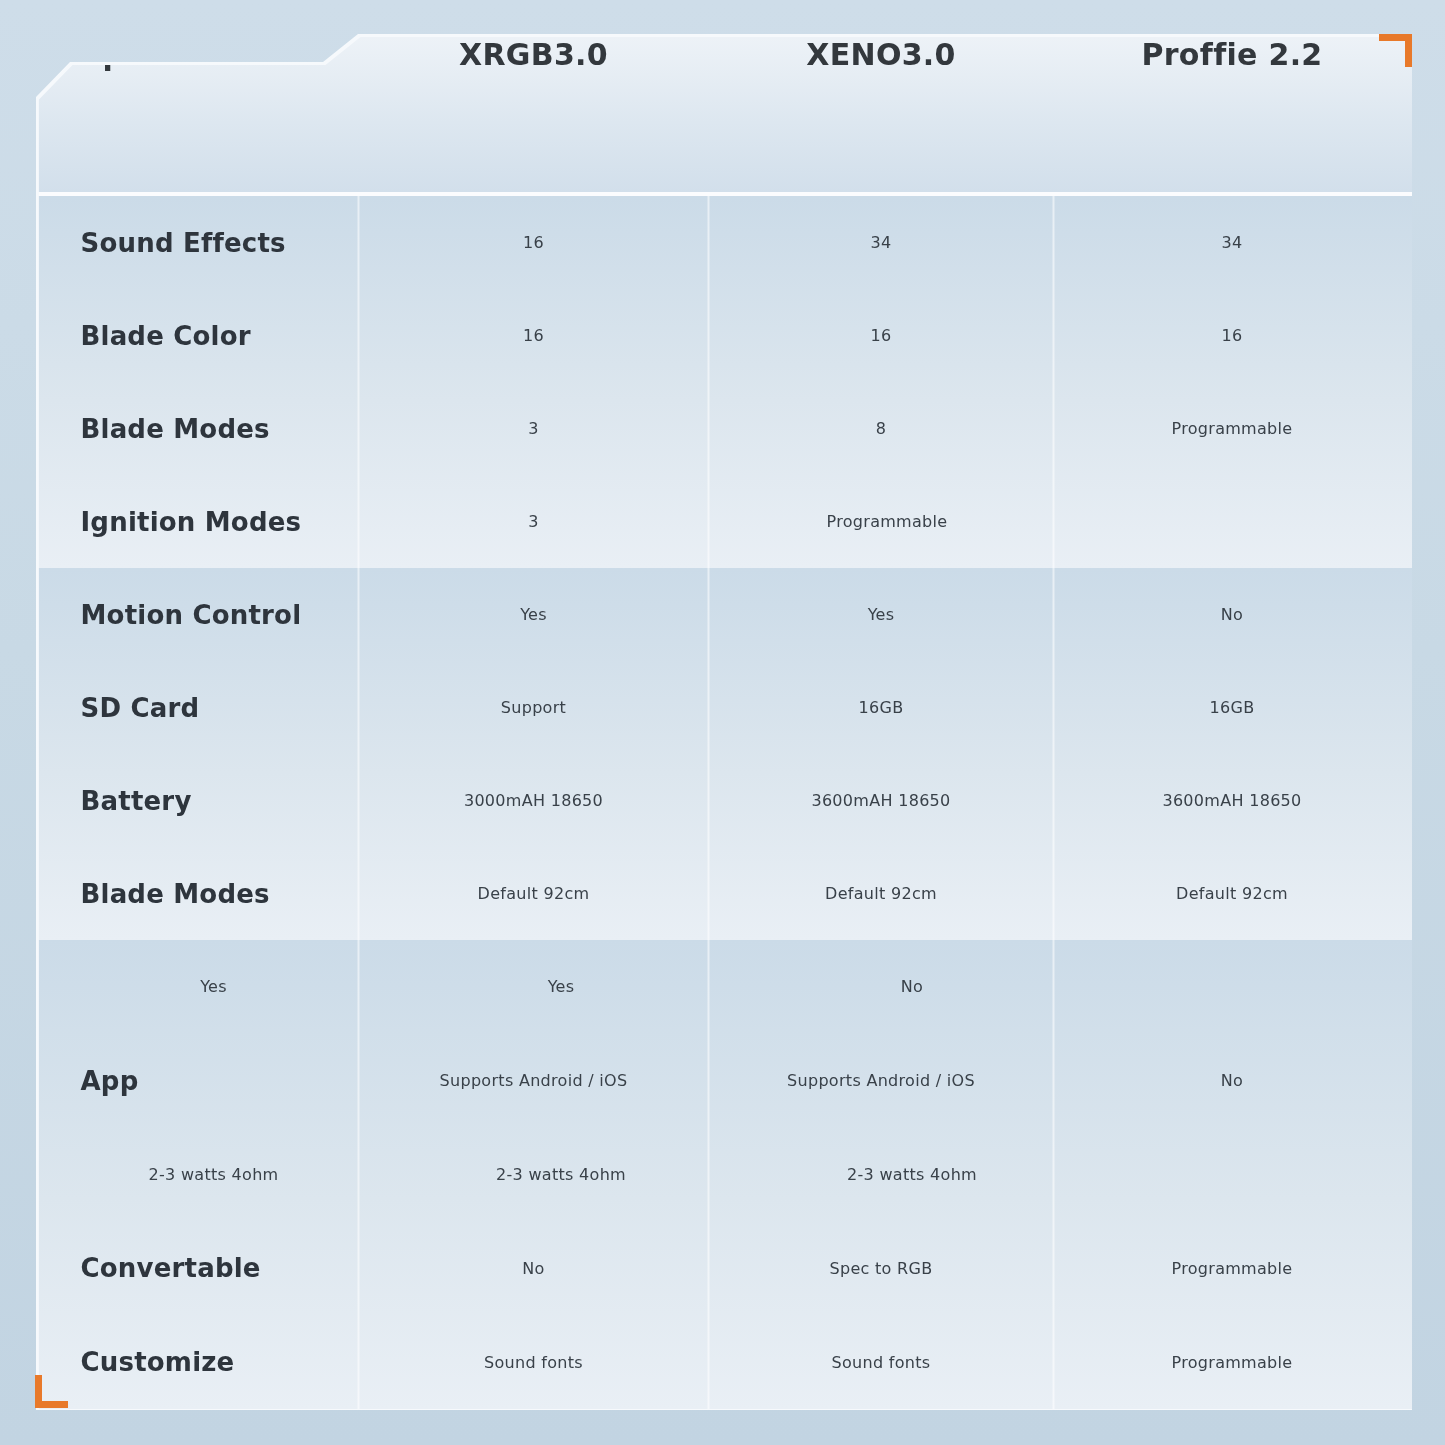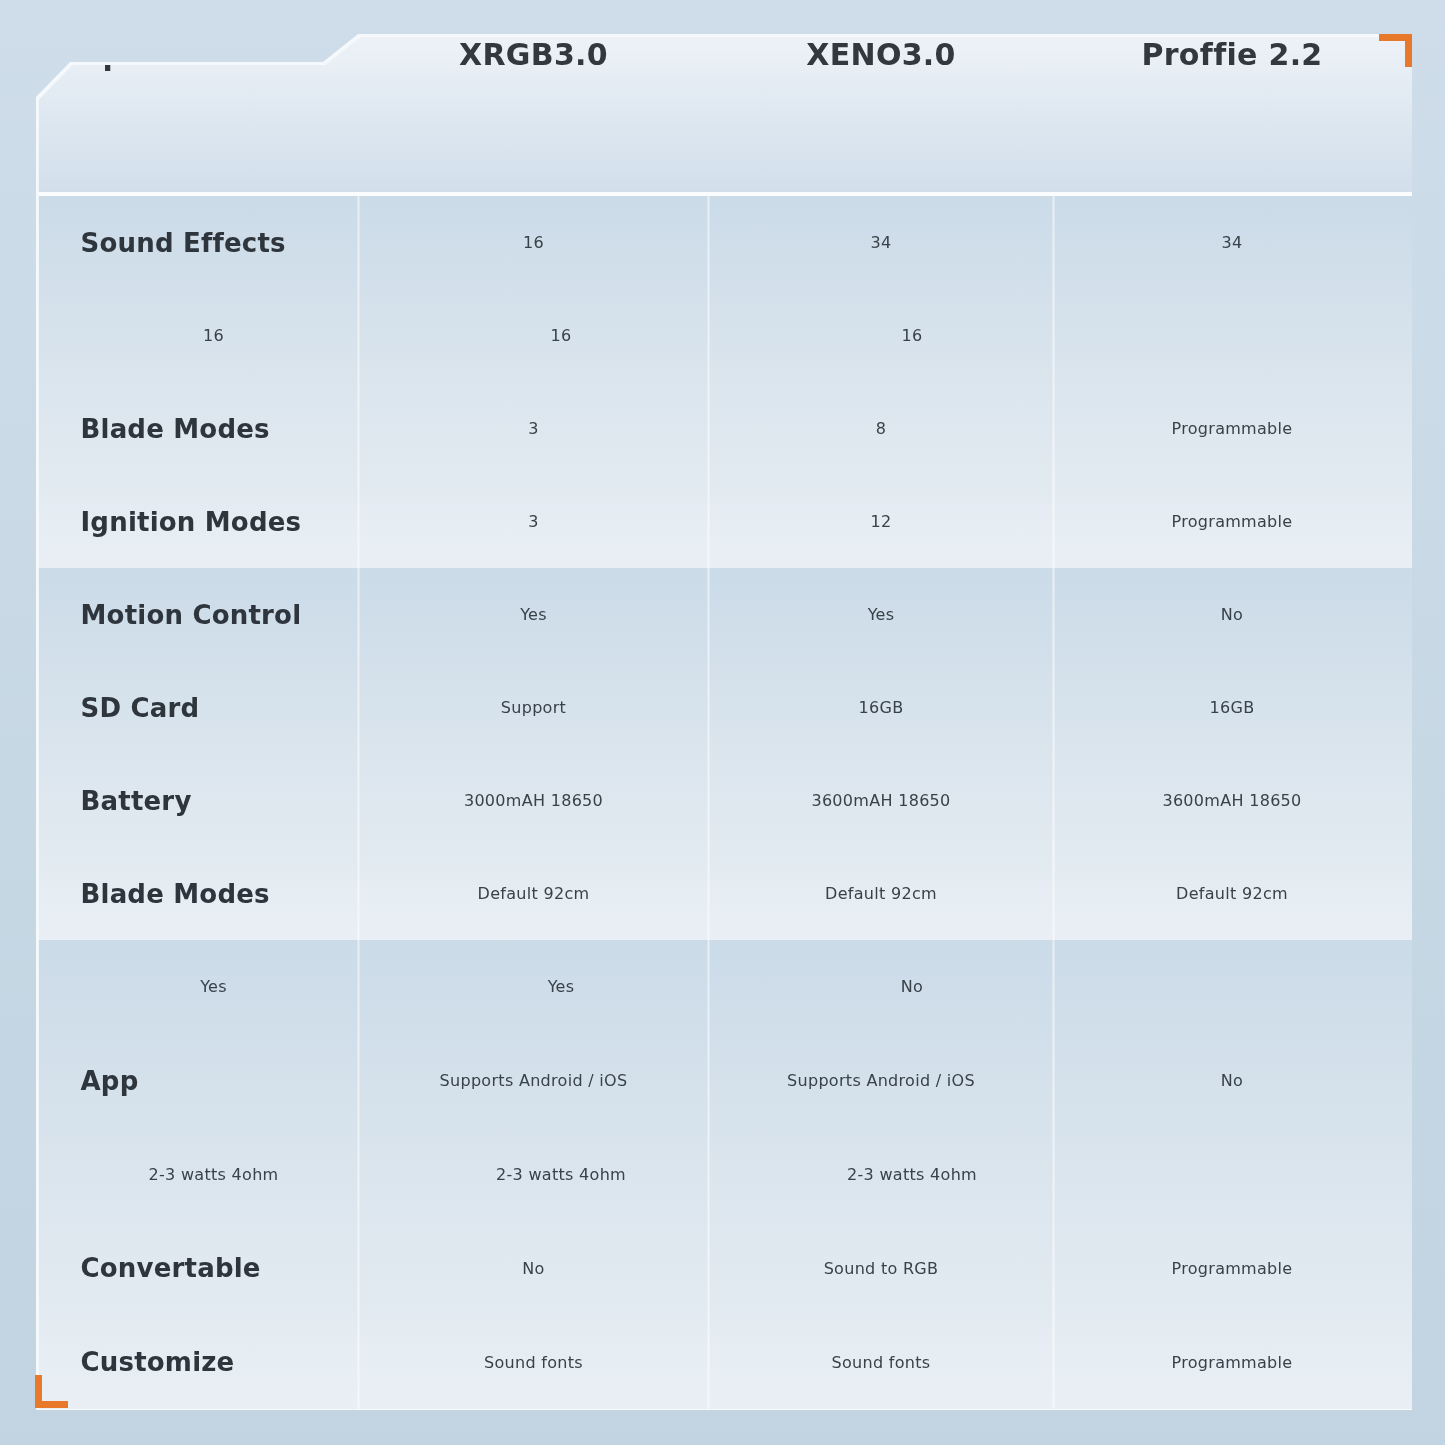--- a/index.html
+++ b/index.html
@@ -95,34 +95,34 @@
       <div class="divider d3"></div>
 
       <div class="band band-1">
         <div class="row">
           <div class="col-spec">Sound Effects</div>
           <div class="col-val col-v1">16</div>
           <div class="col-val col-v2">34</div>
           <div class="col-val col-v3">34</div>
         </div>
         <div class="row">
+          <div class="col-spec">Blade Color</div>
           <div class="col-val col-v1">16</div>
           <div class="col-val col-v2">16</div>
           <div class="col-val col-v3">16</div>
         </div>
         <div class="row">
           <div class="col-spec">Blade Modes</div>
           <div class="col-val col-v1">3</div>
           <div class="col-val col-v2">8</div>
           <div class="col-val col-v3">Programmable</div>
         </div>
         <div class="row">
           <div class="col-spec">Ignition Modes</div>
           <div class="col-val col-v1">3</div>
-          <div class="col-val col-v2">12</div>
           <div class="col-val col-v3">Programmable</div>
         </div>
       </div>
 
       <div class="band band-2">
         <div class="row">
           <div class="col-spec">Motion Control</div>
           <div class="col-val col-v1">Yes</div>
           <div class="col-val col-v2">Yes</div>
           <div class="col-val col-v3">No</div>
@@ -160,21 +160,21 @@
           <div class="col-val col-v3">No</div>
         </div>
         <div class="row">
           <div class="col-val col-v1">2-3 watts 4ohm</div>
           <div class="col-val col-v2">2-3 watts 4ohm</div>
           <div class="col-val col-v3">2-3 watts 4ohm</div>
         </div>
         <div class="row">
           <div class="col-spec">Convertable</div>
           <div class="col-val col-v1">No</div>
-          <div class="col-val col-v2">Sound to RGB</div>
+          <div class="col-val col-v2">Spec to RGB</div>
           <div class="col-val col-v3">Programmable</div>
         </div>
         <div class="row">
           <div class="col-spec">Customize</div>
           <div class="col-val col-v1">Sound fonts</div>
           <div class="col-val col-v2">Sound fonts</div>
           <div class="col-val col-v3">Programmable</div>
         </div>
       </div>
     </div>

